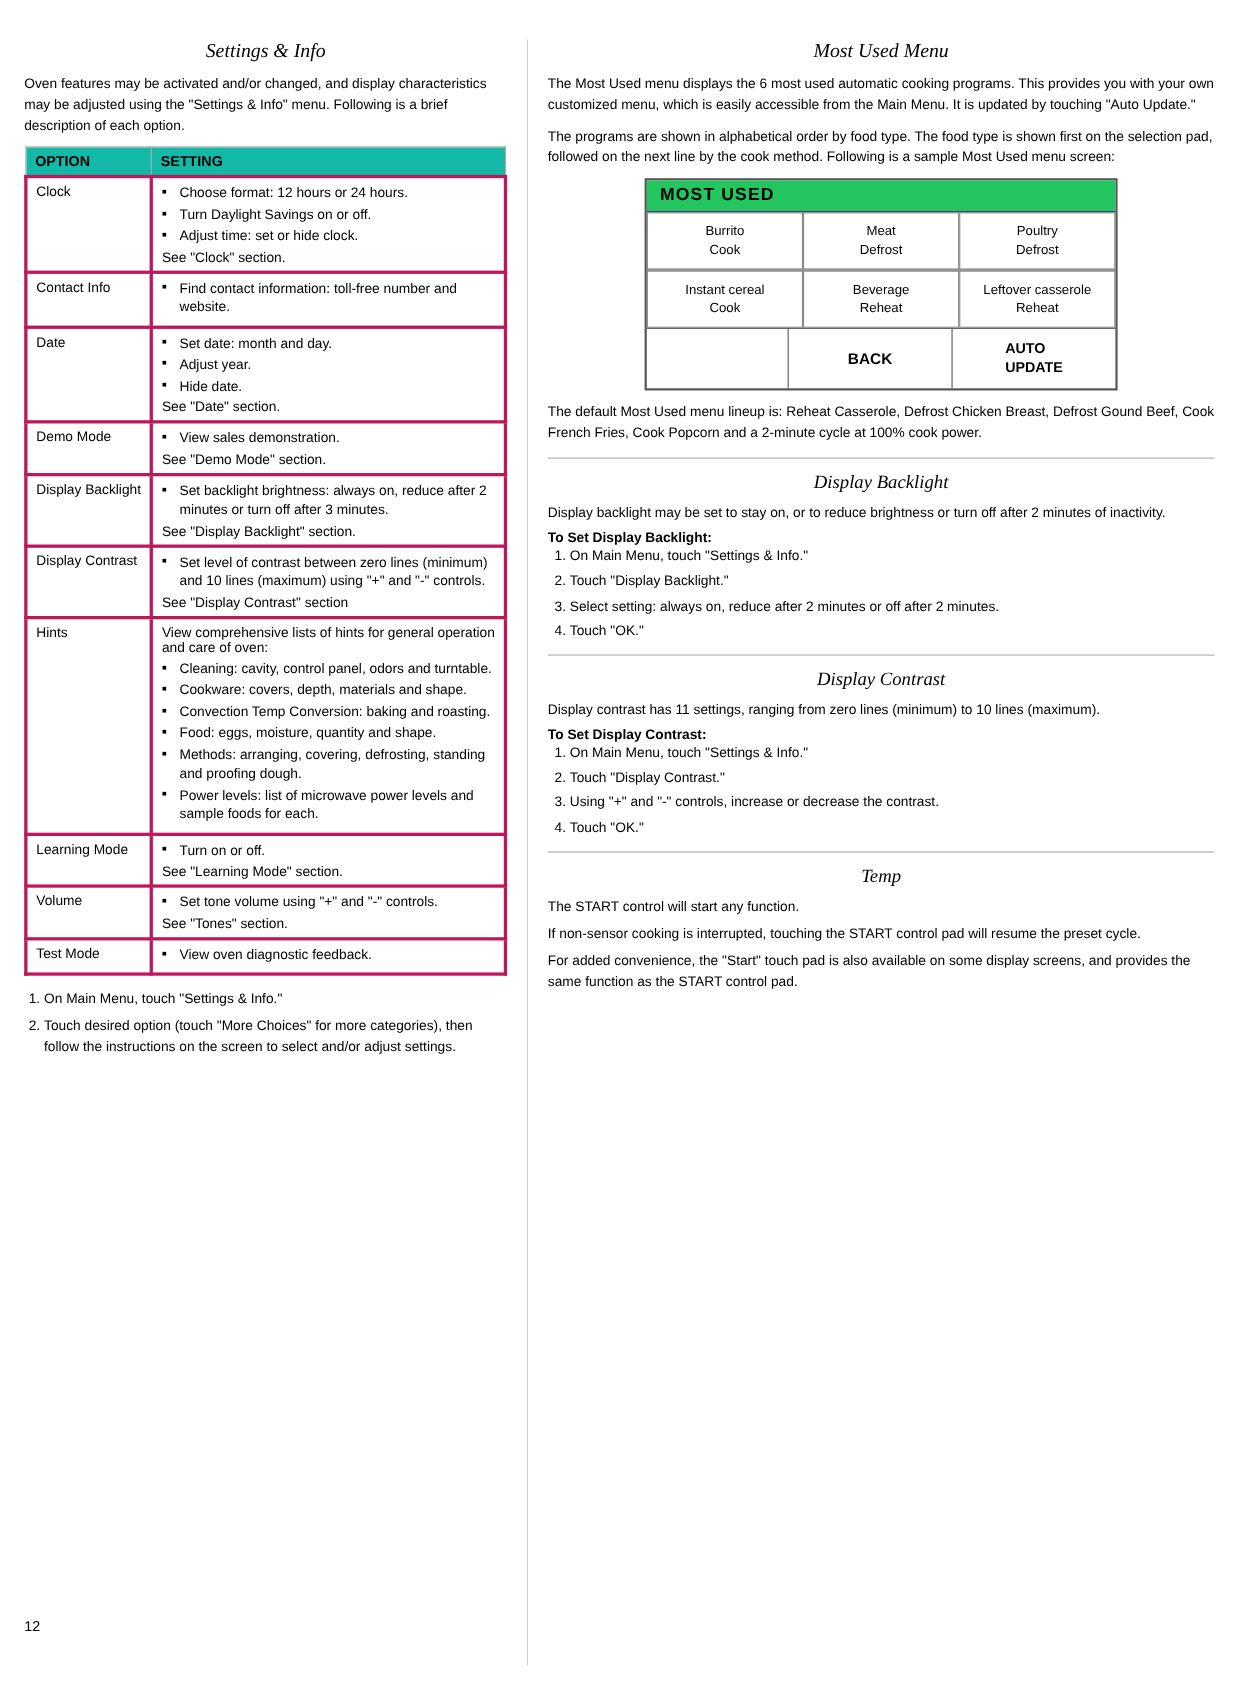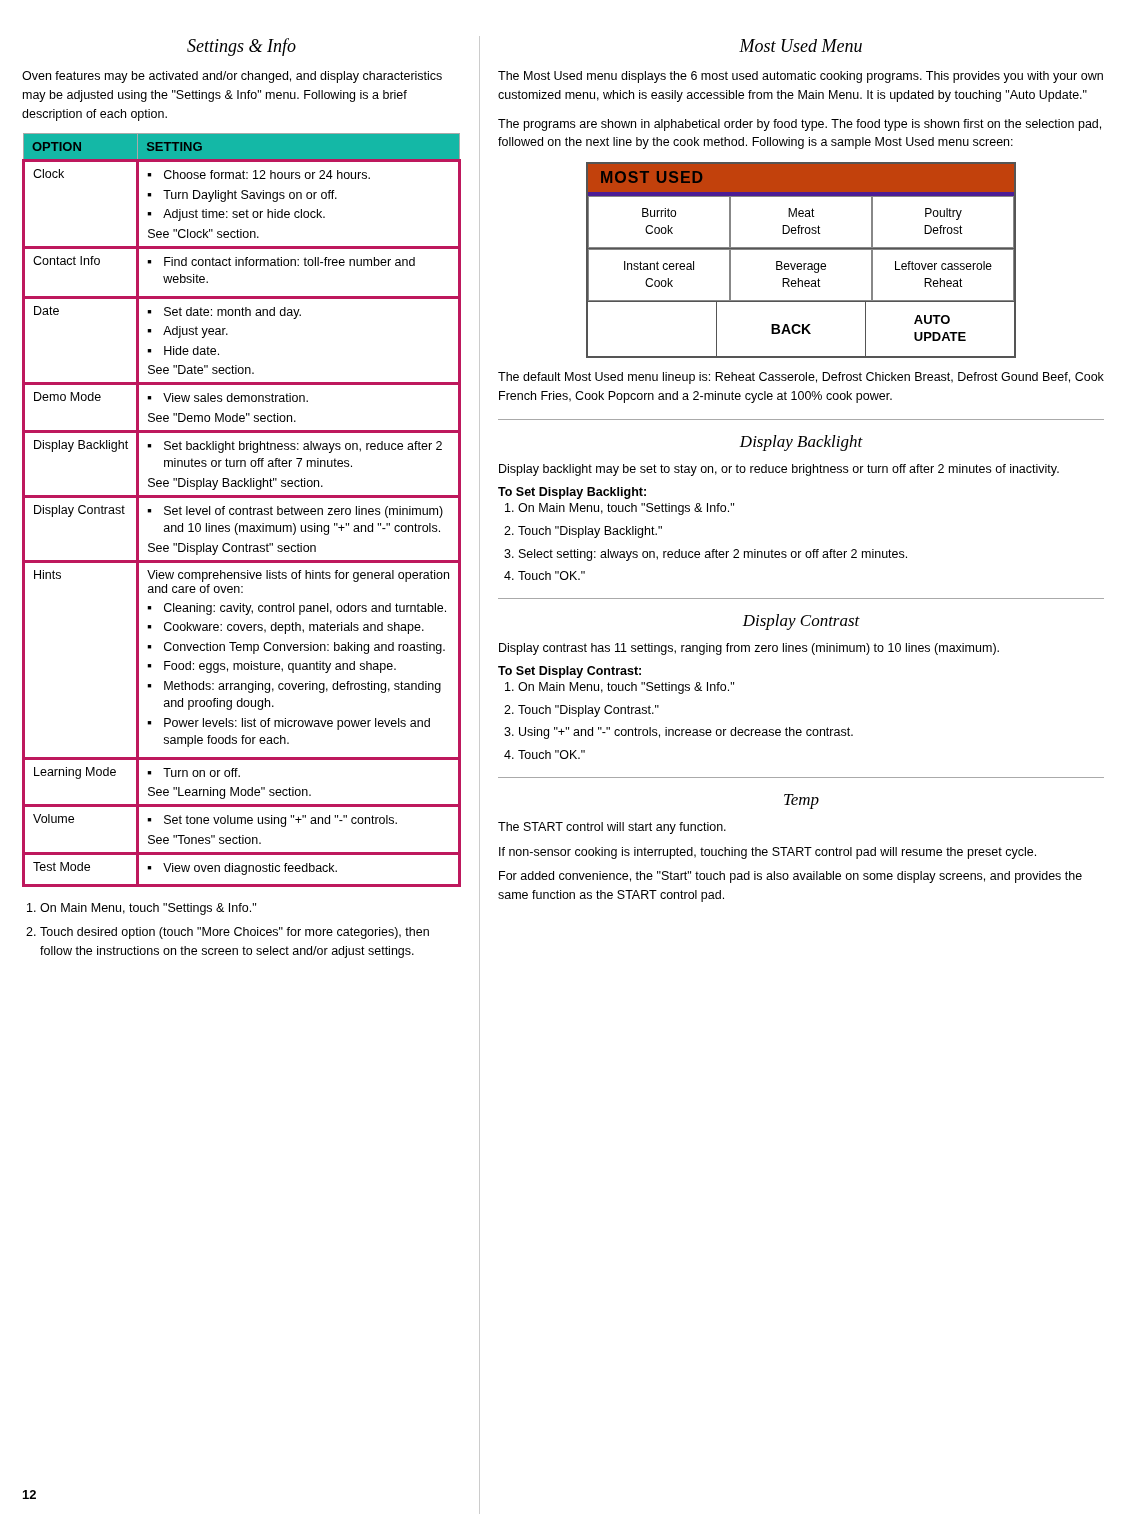--- a/index.html
+++ b/index.html
@@ -92,43 +92,43 @@
     }
     .bottom-list ol {
       padding-left: 18px;
     }
     .bottom-list ol li {
       margin-bottom: 5px;
       line-height: 1.5;
     }
     .page-num {
       position: absolute;
-      bottom: 12px;
+      bottom: 28px;
       left: 22px;
       font-size: 13px;
-      font-weight: bold;
+      font-weight: normal;
     }
 
     
     .right-intro {
       font-size: 12.5px;
       line-height: 1.5;
       margin-bottom: 10px;
     }
 
     
     .most-used-box {
       border: 2px solid #555;
       margin: 10px auto 10px auto;
       width: 430px;
       padding: 0;
     }
     .most-used-header {
-      background: #c2410c;
-      border-bottom: 4px solid #4c1d95;
+      background: #22c55e;
+      border-bottom: 1px solid #4c1d95;
       padding: 5px 12px;
       font-size: 16px;
       font-weight: bold;
       letter-spacing: 1px;
     }
     .most-used-grid {
       display: grid;
       grid-template-columns: 1fr 1fr 1fr;
       border-bottom: 1px solid #555;
     }
@@ -267,21 +267,21 @@
               <ul>
                 <li>View sales demonstration.</li>
               </ul>
               <p class="see-note">See "Demo Mode" section.</p>
             </td>
           </tr>
           <tr>
             <td>Display Backlight</td>
             <td>
               <ul>
-                <li>Set backlight brightness: always on, reduce after 2 minutes or turn off after 7 minutes.</li>
+                <li>Set backlight brightness: always on, reduce after 2 minutes or turn off after 3 minutes.</li>
               </ul>
               <p class="see-note">See "Display Backlight" section.</p>
             </td>
           </tr>
           <tr>
             <td>Display Contrast</td>
             <td>
               <ul>
                 <li>Set level of contrast between zero lines (minimum) and 10 lines (maximum) using "+" and "-" controls.</li>
               </ul>

